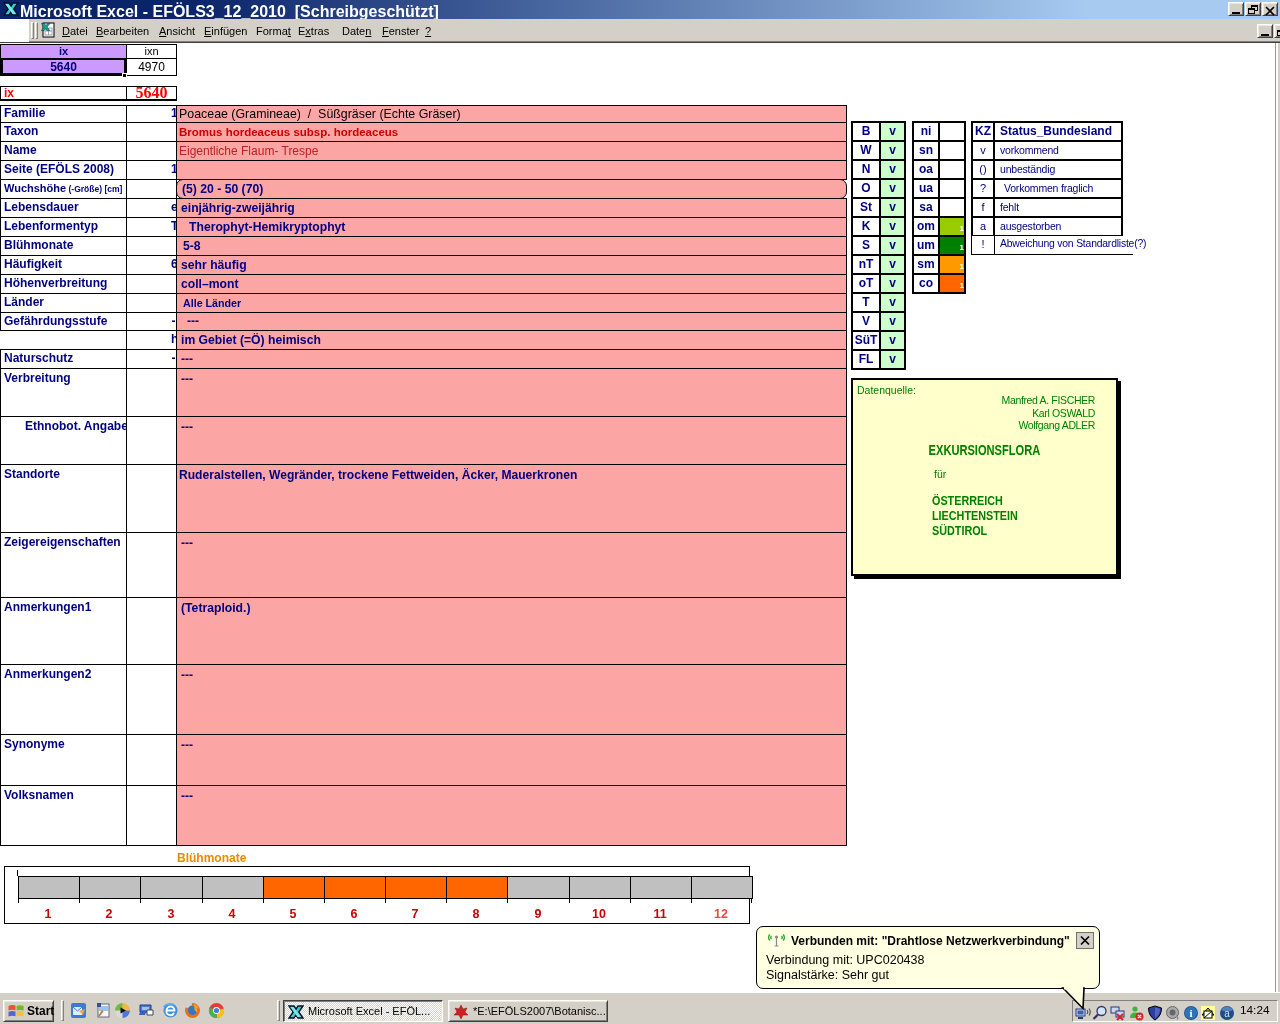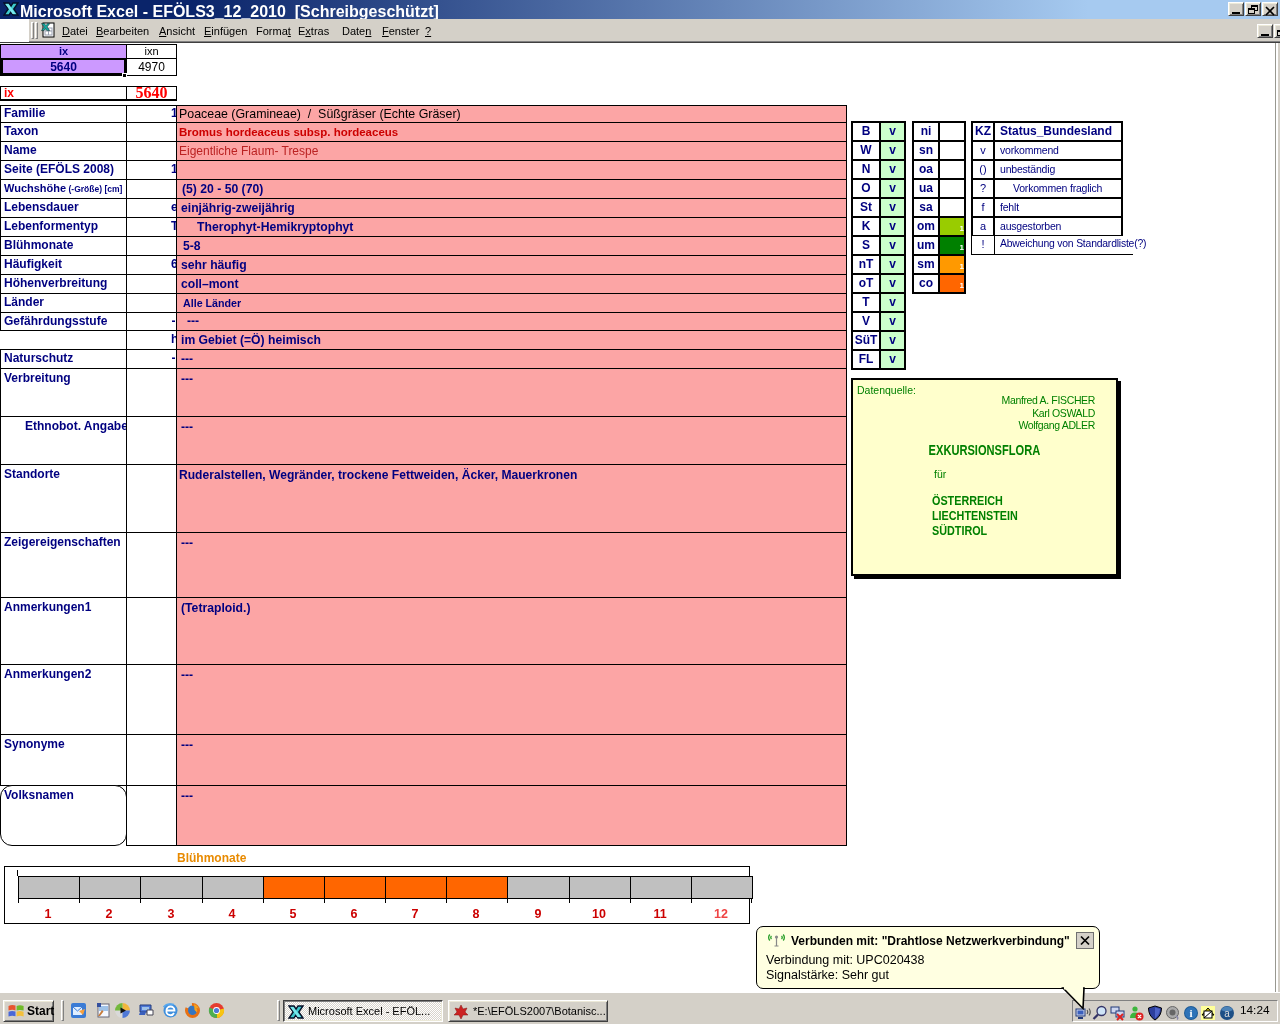--- a/index.html
+++ b/index.html
@@ -105,27 +105,27 @@
 <div class="cell mtv" style="top:122px;height:20px;line-height:17px;"></div>
 <div class="cell mtc" style="top:122px;height:34px;padding-left:2px;line-height:18px;color:#cc0000;font-size:11.5px;">Bromus hordeaceus subsp. hordeaceus</div>
 <div class="cell mtl" style="top:141px;height:20px;line-height:17px;">Name</div>
 <div class="cell mtv" style="top:141px;height:20px;line-height:17px;"></div>
 <div class="cell mtc" style="top:141px;height:20px;padding-left:2px;line-height:18px;color:#bb2222;font-weight:normal;font-size:12px;">Eigentliche Flaum- Trespe</div>
 <div class="cell mtl" style="top:160px;height:20px;line-height:17px;">Seite (EFÖLS 2008)</div>
 <div class="cell mtv" style="top:160px;height:20px;line-height:17px;">1195</div>
 <div class="cell mtc" style="top:160px;height:20px;padding-left:4px;line-height:18px;"></div>
 <div class="cell mtl" style="top:179px;height:20px;line-height:17px;"><span style="font-size:11px">Wuchshöhe</span><span style="font-size:8.5px;"> (-Größe) [cm]</span></div>
 <div class="cell mtv" style="top:179px;height:20px;line-height:17px;"></div>
-<div class="cell mtc" style="top:179px;height:20px;padding-left:5px;line-height:18px;">(5) 20 - 50 (70)</div>
+<div class="cell mtc" style="top:179px;height:20px;padding-left:5px;line-height:18px;border-radius:7px;">(5) 20 - 50 (70)</div>
 <div class="cell mtl" style="top:198px;height:20px;line-height:17px;">Lebensdauer</div>
 <div class="cell mtv" style="top:198px;height:20px;line-height:17px;">e-z</div>
 <div class="cell mtc" style="top:198px;height:20px;padding-left:4px;line-height:18px;">einjährig-zweijährig</div>
 <div class="cell mtl" style="top:217px;height:20px;line-height:17px;">Lebenformentyp</div>
 <div class="cell mtv" style="top:217px;height:20px;line-height:17px;">Th-He</div>
-<div class="cell mtc" style="top:217px;height:28px;padding-left:20px;line-height:18px;">Therophyt-Hemikryptophyt</div>
+<div class="cell mtc" style="top:217px;height:28px;padding-left:12px;line-height:18px;">Therophyt-Hemikryptophyt</div>
 <div class="cell mtl" style="top:236px;height:20px;line-height:17px;">Blühmonate</div>
 <div class="cell mtv" style="top:236px;height:20px;line-height:17px;"></div>
 <div class="cell mtc" style="top:236px;height:20px;padding-left:6px;line-height:18px;">5-8</div>
 <div class="cell mtl" style="top:255px;height:20px;line-height:17px;">Häufigkeit</div>
 <div class="cell mtv" style="top:255px;height:20px;line-height:17px;">6</div>
 <div class="cell mtc" style="top:255px;height:20px;padding-left:4px;line-height:18px;">sehr häufig</div>
 <div class="cell mtl" style="top:274px;height:20px;line-height:17px;">Höhenverbreitung</div>
 <div class="cell mtv" style="top:274px;height:20px;line-height:17px;"></div>
 <div class="cell mtc" style="top:274px;height:20px;padding-left:4px;line-height:18px;">coll–mont</div>
 <div class="cell mtl" style="top:293px;height:20px;line-height:17px;">Länder</div>
@@ -154,21 +154,21 @@
 <div class="cell mtc" style="top:532px;height:66px;padding-left:4px;padding-top:3px;">---</div>
 <div class="cell mtl" style="top:597px;height:68px;padding-top:2px;">Anmerkungen1</div>
 <div class="cell mtv" style="top:597px;height:68px;line-height:65px;"></div>
 <div class="cell mtc" style="top:597px;height:68px;padding-left:4px;padding-top:3px;">(Tetraploid.)</div>
 <div class="cell mtl" style="top:664px;height:71px;padding-top:2px;">Anmerkungen2</div>
 <div class="cell mtv" style="top:664px;height:71px;line-height:68px;"></div>
 <div class="cell mtc" style="top:664px;height:71px;padding-left:4px;padding-top:3px;">---</div>
 <div class="cell mtl" style="top:734px;height:52px;padding-top:2px;">Synonyme</div>
 <div class="cell mtv" style="top:734px;height:52px;line-height:49px;"></div>
 <div class="cell mtc" style="top:734px;height:52px;padding-left:4px;padding-top:3px;">---</div>
-<div class="cell mtl" style="top:785px;height:61px;padding-top:2px;border-radius:12px;">Volksnamen</div>
+<div class="cell mtl" style="top:785px;height:61px;padding-top:2px;">Volksnamen</div>
 <div class="cell mtv" style="top:785px;height:61px;line-height:58px;"></div>
 <div class="cell mtc" style="top:785px;height:61px;padding-left:4px;padding-top:3px;">---</div>
 
 <div class="rc" style="left:851px;top:121px;width:30px;height:21px;">B</div>
 <div class="rc" style="left:879px;top:121px;width:27px;height:21px;background:#ccffcc;">v</div>
 <div class="rc" style="left:851px;top:140px;width:30px;height:21px;">W</div>
 <div class="rc" style="left:879px;top:140px;width:27px;height:21px;background:#ccffcc;">v</div>
 <div class="rc" style="left:851px;top:159px;width:30px;height:21px;">N</div>
 <div class="rc" style="left:879px;top:159px;width:27px;height:21px;background:#ccffcc;">v</div>
 <div class="rc" style="left:851px;top:178px;width:30px;height:21px;">O</div>
@@ -209,21 +209,21 @@
 <div class="rc" style="left:938px;top:254px;width:28px;height:21px;background:#ff9900;color:#fff;text-align:right;font-size:8px;line-height:21px;padding-right:0px;">1</div>
 <div class="rc" style="left:912px;top:273px;width:28px;height:21px;">co</div>
 <div class="rc" style="left:938px;top:273px;width:28px;height:21px;background:#ff6600;color:#fff;text-align:right;font-size:8px;line-height:21px;padding-right:0px;">1</div>
 <div class="rc" style="left:971px;top:121px;width:24px;height:21px;font-weight:bold;">KZ</div>
 <div class="rc" style="left:993px;top:121px;width:130px;height:21px;text-align:left;padding-left:5px;font-weight:bold;font-size:12px;">Status_Bundesland</div>
 <div class="rc" style="left:971px;top:140px;width:24px;height:21px;font-weight:normal;font-size:11px;">v</div>
 <div class="rc" style="left:993px;top:140px;width:130px;height:21px;text-align:left;padding-left:5px;font-weight:normal;font-size:10.5px;letter-spacing:-0.2px;">vorkommend</div>
 <div class="rc" style="left:971px;top:159px;width:24px;height:21px;font-weight:normal;font-size:11px;">()</div>
 <div class="rc" style="left:993px;top:159px;width:130px;height:21px;text-align:left;padding-left:5px;font-weight:normal;font-size:10.5px;letter-spacing:-0.2px;">unbeständig</div>
 <div class="rc" style="left:971px;top:178px;width:24px;height:21px;font-weight:normal;font-size:11px;">?</div>
-<div class="rc" style="left:993px;top:178px;width:130px;height:21px;text-align:left;padding-left:18px;font-weight:normal;font-size:10.5px;letter-spacing:-0.2px;">Vorkommen fraglich</div>
+<div class="rc" style="left:993px;top:178px;width:130px;height:21px;text-align:left;padding-left:9px;font-weight:normal;font-size:10.5px;letter-spacing:-0.2px;">Vorkommen fraglich</div>
 <div class="rc" style="left:971px;top:197px;width:24px;height:21px;font-weight:normal;font-size:11px;">f</div>
 <div class="rc" style="left:993px;top:197px;width:130px;height:21px;text-align:left;padding-left:5px;font-weight:normal;font-size:10.5px;letter-spacing:-0.2px;">fehlt</div>
 <div class="rc" style="left:971px;top:216px;width:24px;height:21px;font-weight:normal;font-size:11px;">a</div>
 <div class="rc" style="left:993px;top:216px;width:130px;height:21px;text-align:left;padding-left:5px;font-weight:normal;font-size:10.5px;letter-spacing:-0.2px;">ausgestorben</div>
 <div class="rc" style="left:971px;top:235px;width:24px;height:20px;border-width:1px;font-weight:normal;font-size:11px;">!</div>
 <div class="rc" style="left:994px;top:235px;width:129px;height:20px;border-width:1px;border-right:none;text-align:left;padding-left:5px;font-weight:normal;font-size:10.4px;letter-spacing:-0.2px;white-space:pre;overflow:visible;">Abweichung von Standardliste(?)</div>
 <div class="abs" style="left:1122px;top:254px;width:11px;height:1px;background:#000;"></div>
 
 <div class="abs" style="left:851px;top:378px;width:267px;height:198px;background:#ffffcc;border:2px solid #000;box-shadow:3px 3px 0 #000;color:#008000;font-size:10.5px;">
   <div class="abs" style="left:4px;top:4px;">Datenquelle:</div>

